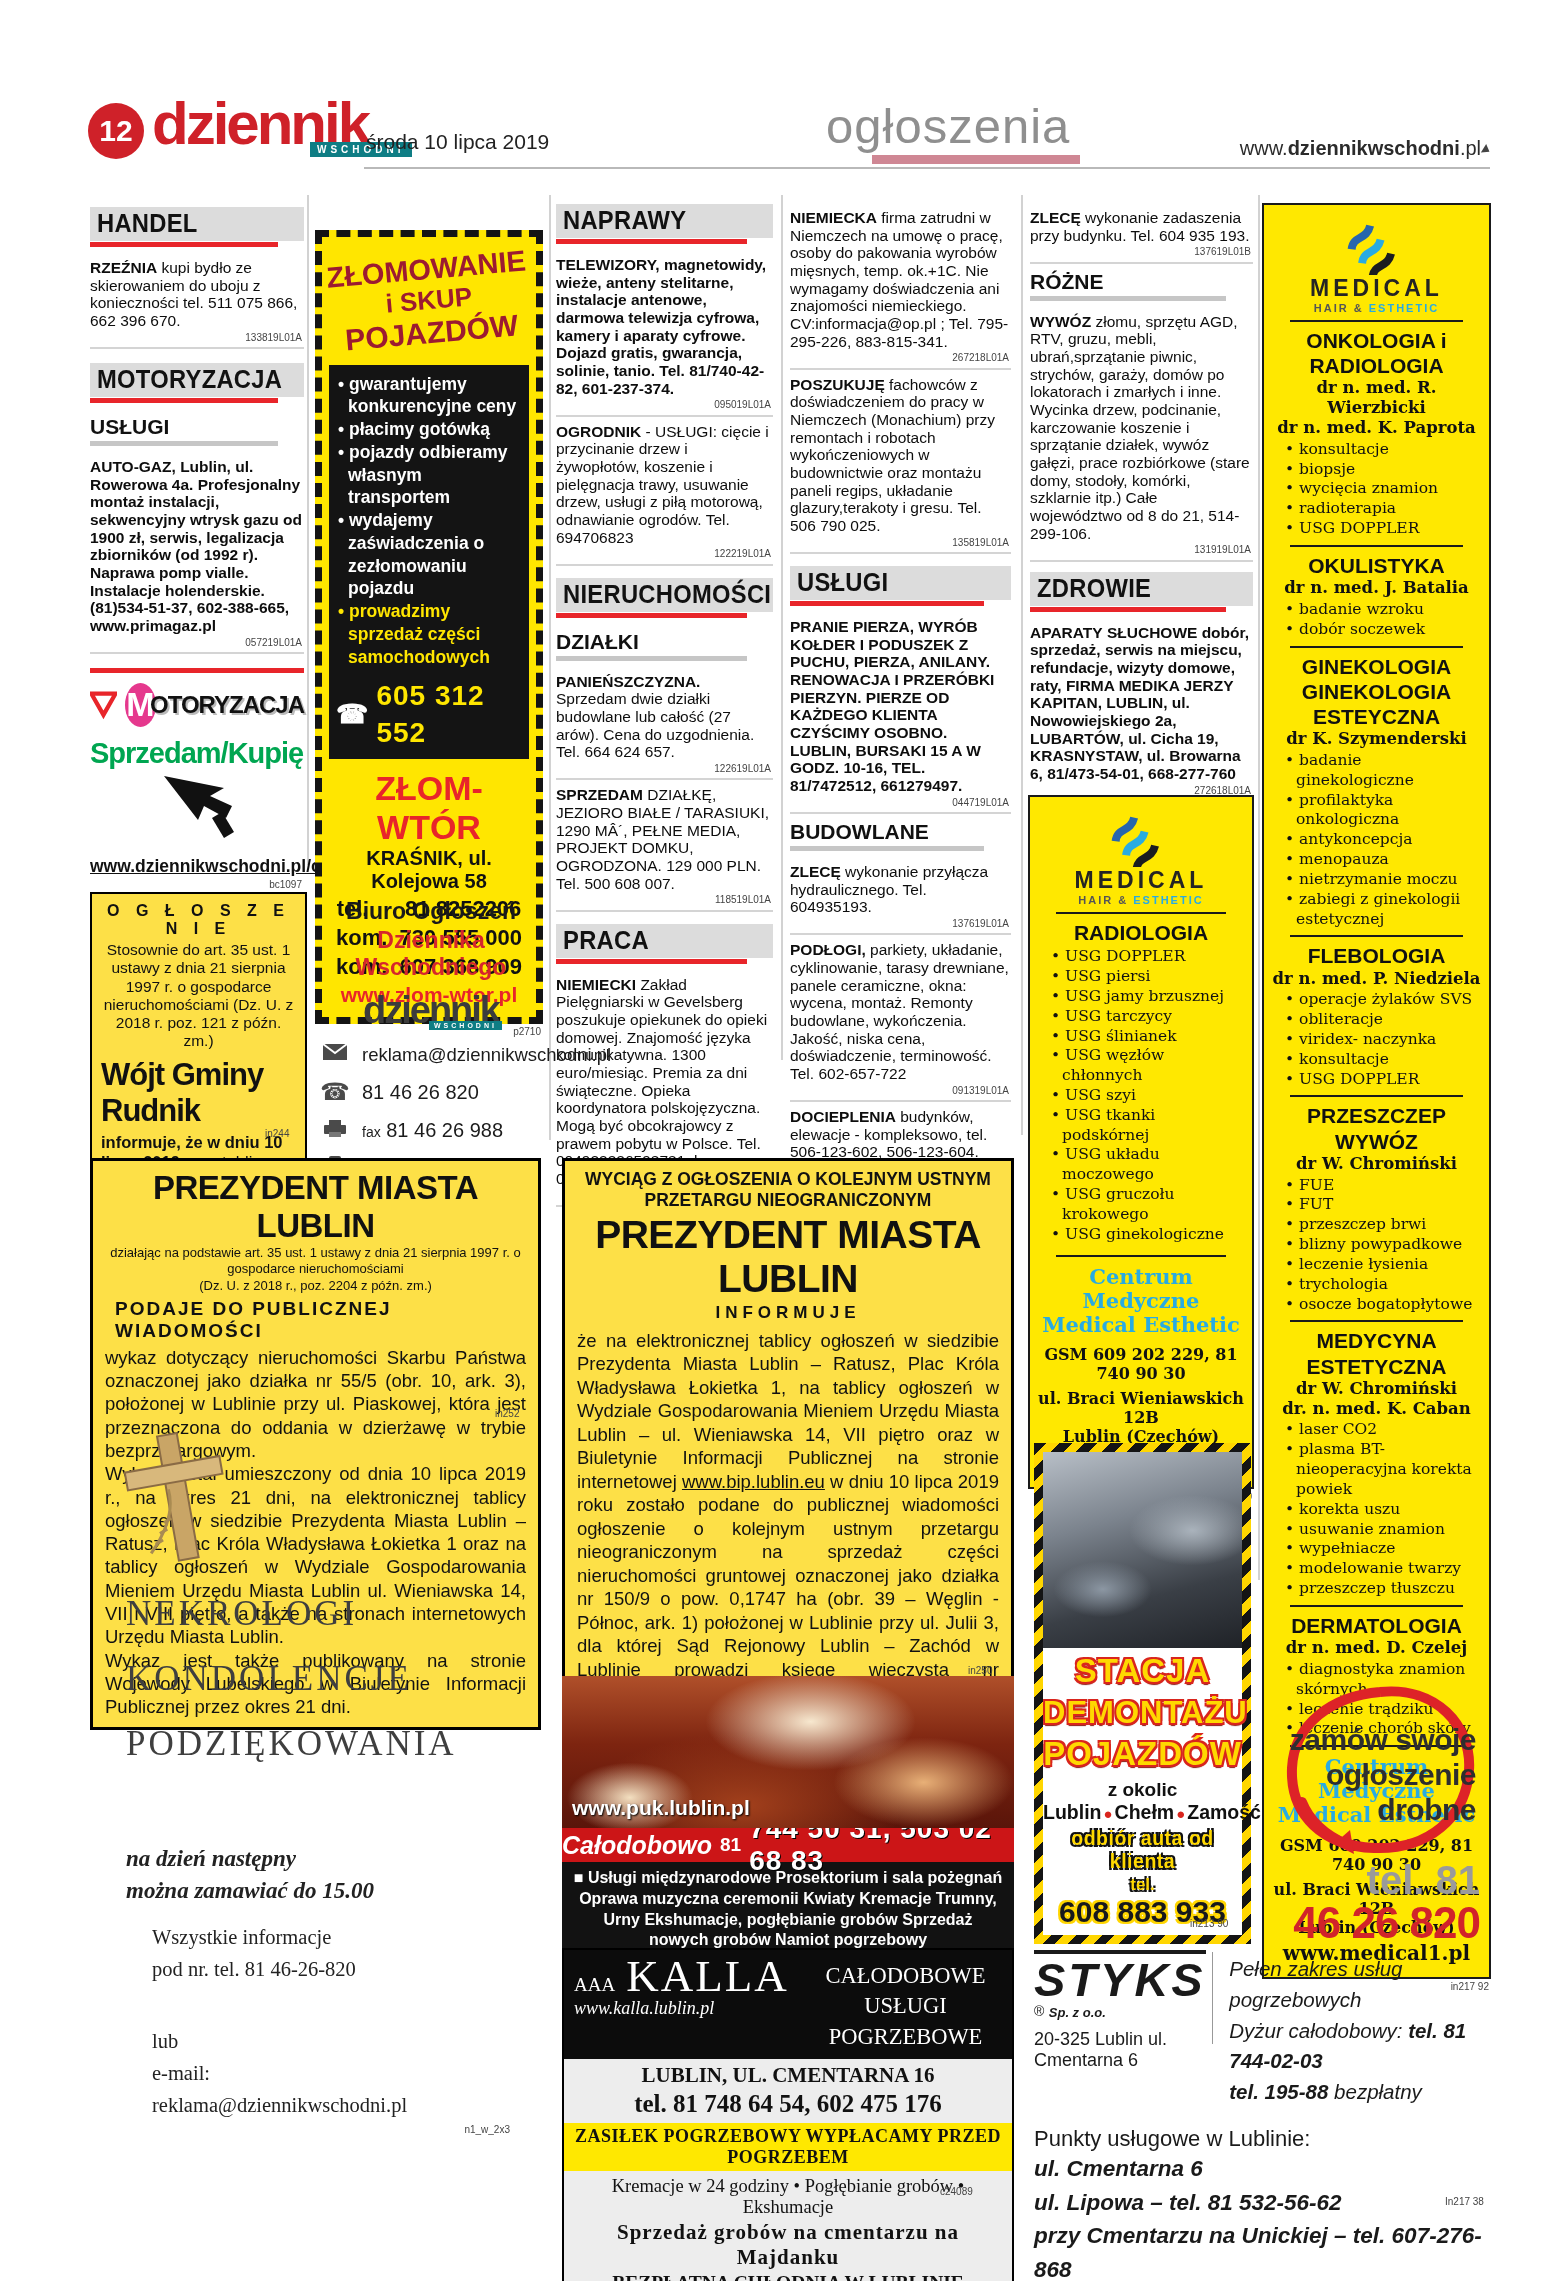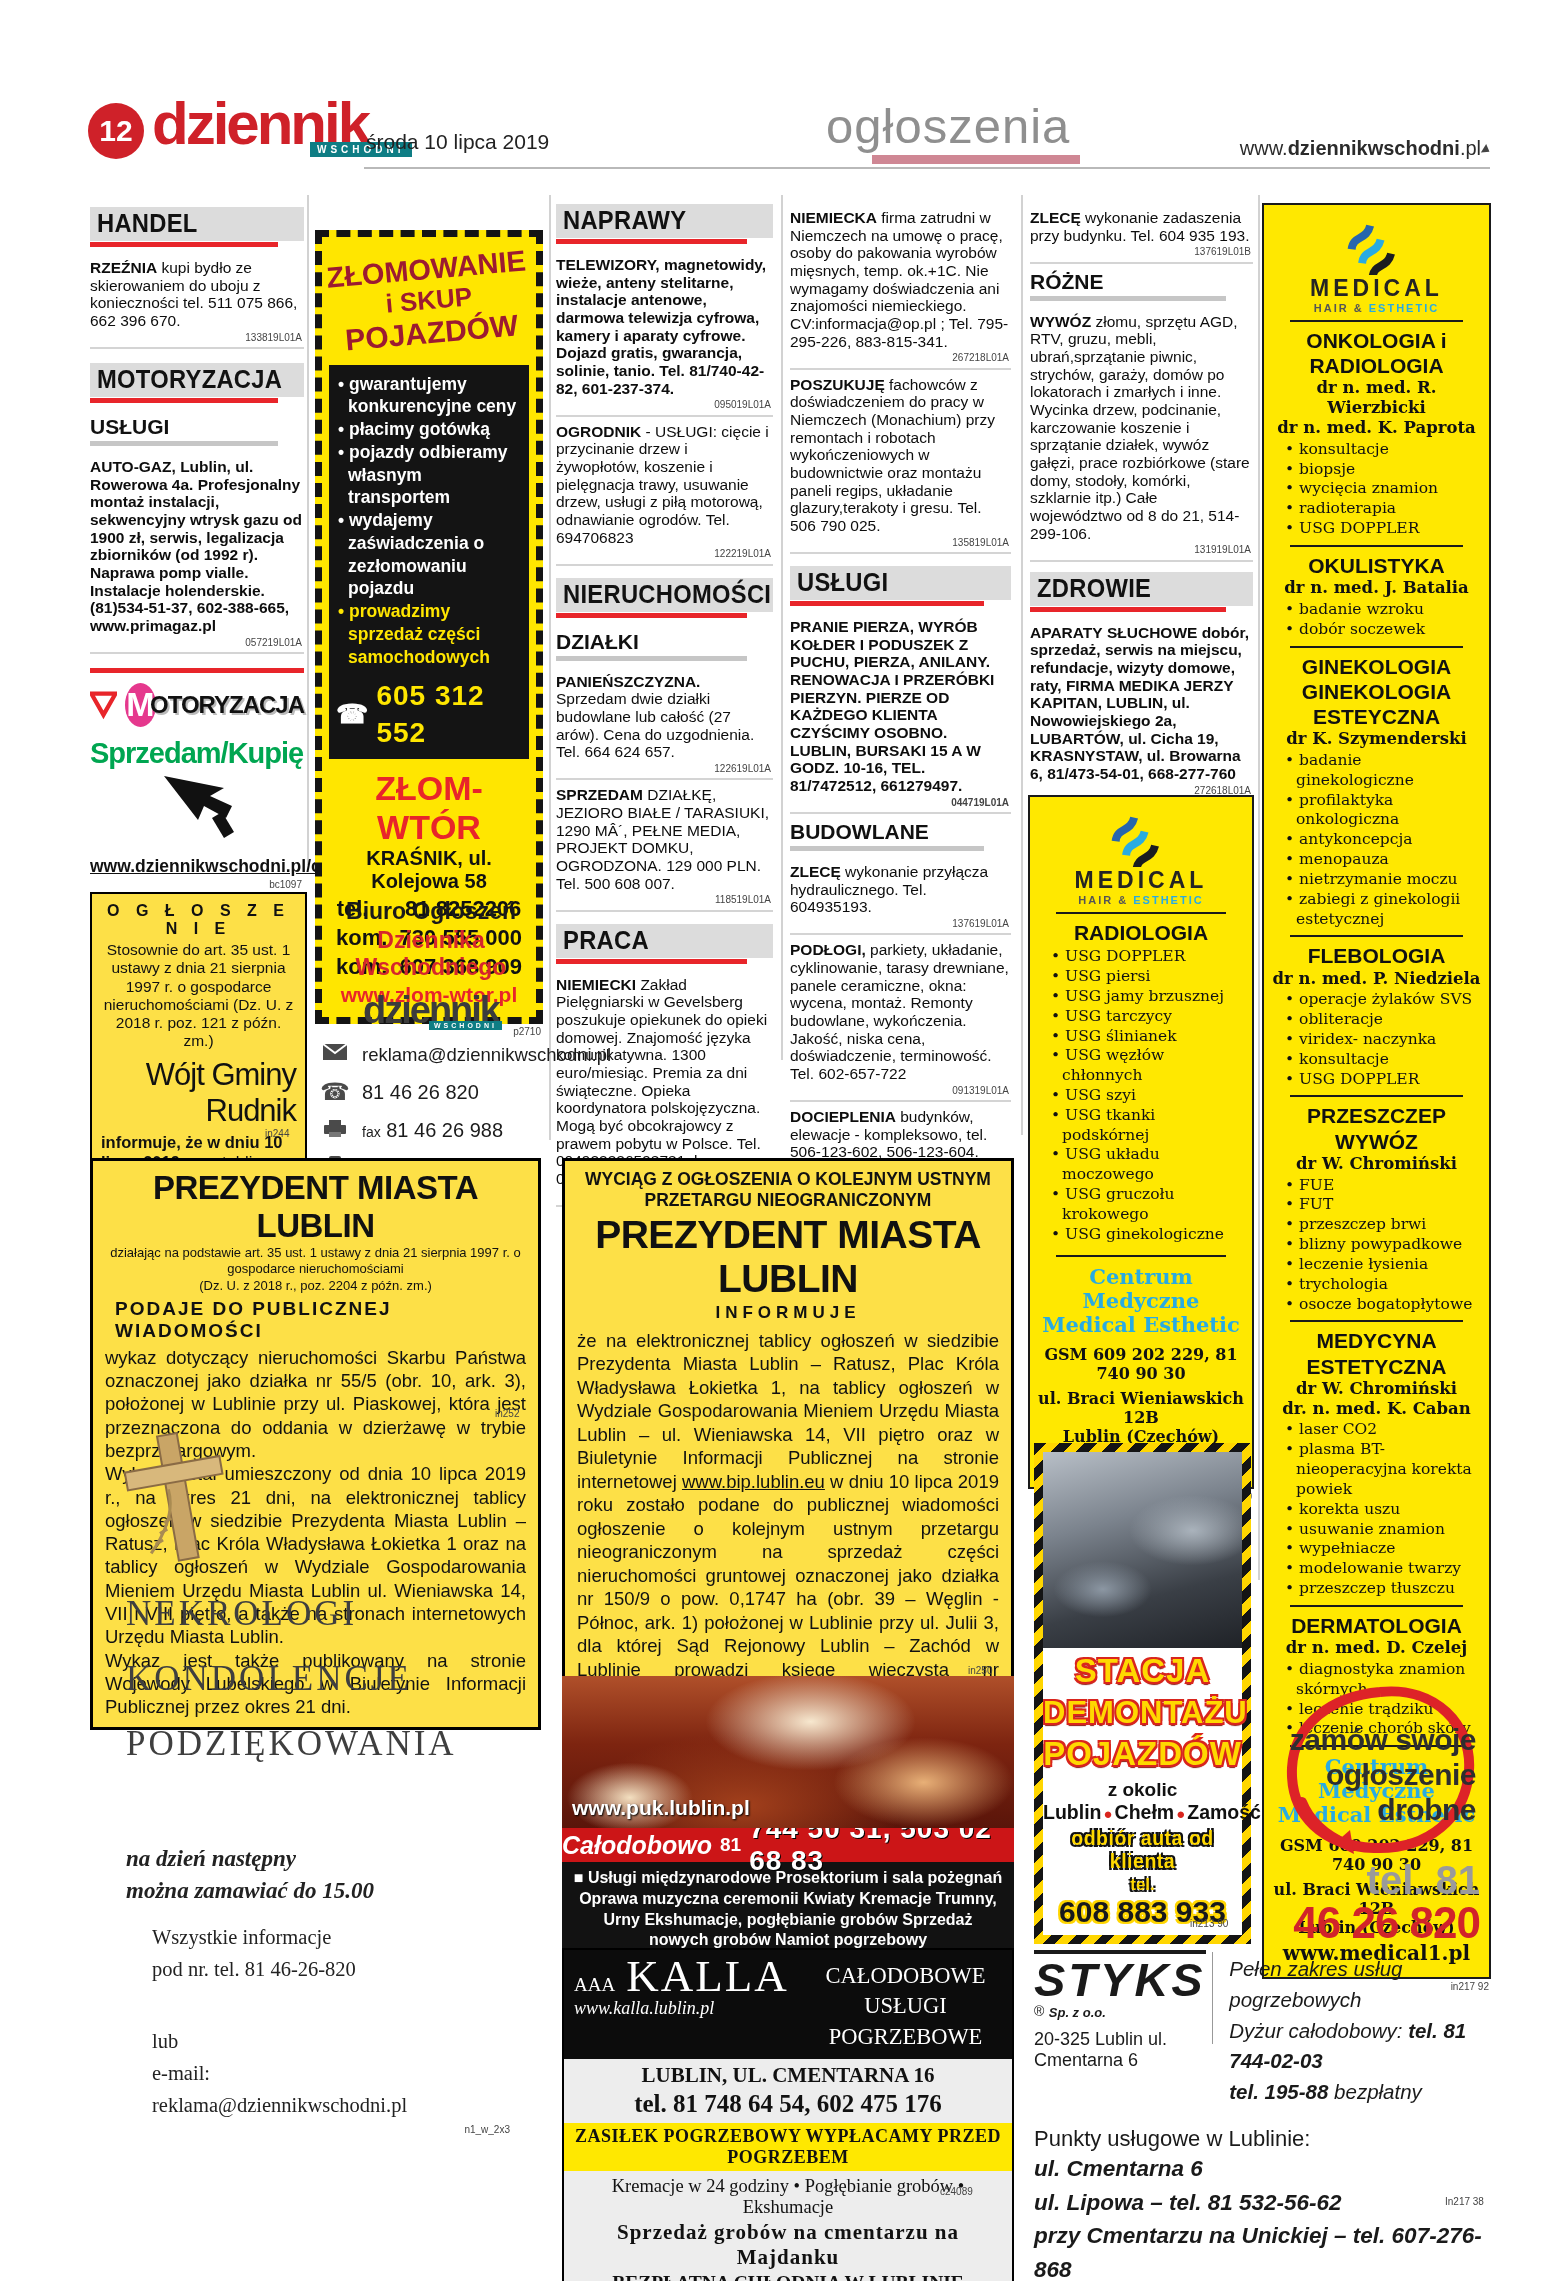--- a/index.html
+++ b/index.html
@@ -67,21 +67,21 @@
 .mli::before{content:"• "}
 .mfootc{color:#29abe2;font-family:"DejaVu Serif",serif;font-weight:bold;font-size:21px;line-height:1.15;margin-top:8px}
 .mgsm{font-family:"DejaVu Serif",serif;font-weight:bold;font-size:16px;margin-top:8px}
 .maddr{font-family:"DejaVu Serif",serif;font-weight:bold;font-size:16px;line-height:1.2;margin-top:6px}
 .murl2{font-family:"DejaVu Serif",serif;font-weight:bold;font-size:20px;margin-top:4px}
 
 .blackbox{border:3px solid #000;box-sizing:border-box;background:#fde047}
 .rud{padding:8px 9px;text-align:center}
 .rud .rh{font-weight:bold;font-size:16px;letter-spacing:6px}
 .rud .ri{font-size:15.5px;line-height:1.18;margin-top:3px;text-align:center}
-.rud .rt{font-weight:400;font-size:31px;letter-spacing:-1px;margin:6px 0 3px;text-align:right}
+.rud .rt{font-weight:700;font-size:31px;letter-spacing:-1px;margin:6px 0 3px;text-align:left}
 .rud .rb{font-size:16.5px;line-height:1.22;text-align:left}
 .pz{padding:8px 12px}
 .pz .t{font-weight:900;text-align:center;letter-spacing:-.5px}
 .pz1 .t{font-size:33px}
 .pz1 .s{font-size:13px;text-align:center;line-height:1.25}
 .pz1 .h{display:flex;align-items:center;gap:10px;justify-content:flex-start;font-weight:bold;font-size:19px;letter-spacing:2px;margin:4px 0}
 .pz1 .h .bar{height:11px;background:#bdbdbd;flex:1}
 .pz1 .b{font-size:18.5px;line-height:1.26;text-align:justify}
 .pz2 .top{font-weight:bold;font-size:18px;text-align:center;letter-spacing:0;transform:scaleX(.97)}
 .pz2 .t{font-size:39px;margin:2px 0}
@@ -293,21 +293,21 @@
   <div class="col" style="left:790px;top:203px;width:221px">
     <div class="ad"><b class="lead">NIEMIECKA</b><span> firma zatrudni w Niemczech na umowę o pracę, osoby do pakowania wyrobów mięsnych, temp. ok.+1C. Nie wymagamy doświadczenia ani znajomości niemieckiego. CV:informacja@op.pl ; Tel. 795-295-226, 883-815-341.</span>
       <div class="ref">267218L01A</div></div>
     <hr class="sep">
     <div class="ad"><b class="lead">POSZUKUJĘ</b><span> fachowców z doświadczeniem do pracy w Niemczech (Monachium) przy remontach i robotach wykończeniowych w budownictwie oraz montażu paneli regips, układanie glazury,terakoty i gresu. Tel. 506 790 025.</span>
       <div class="ref">135819L01A</div></div>
     <hr class="sep">
     <div class="sech" style="margin-top:12px"><span class="secht">USŁUGI</span></div>
     <div class="rbar"></div>
     <div class="ad allbold"><b>PRANIE</b><span> PIERZA, WYRÓB KOŁDER I PODUSZEK Z PUCHU, PIERZA, ANILANY. RENOWACJA I PRZERÓBKI PIERZYN. PIERZE OD KAŻDEGO KLIENTA CZYŚCIMY OSOBNO. LUBLIN, BURSAKI 15 A W GODZ. 10-16, TEL. 81/7472512, 661279497.</span>
-      <div class="ref" style="font-weight:bold">044719L01A</div></div>
+      <div class="ref" style="font-weight:normal">044719L01A</div></div>
     <hr class="sep">
     <div class="subh">BUDOWLANE</div>
     <div class="gbar"></div>
     <div class="ad"><b class="lead">ZLECĘ</b><span> wykonanie przyłącza hydraulicznego. Tel. 604935193.</span>
       <div class="ref">137619L01A</div></div>
     <hr class="sep">
     <div class="ad"><b class="lead">PODŁOGI,</b><span> parkiety, układanie, cyklinowanie, tarasy drewniane, panele ceramiczne, okna: wycena, montaż. Remonty budowlane, wykończenia. Jakość, niska cena, doświadczenie, terminowość. Tel. 602-657-722</span>
       <div class="ref">091319L01A</div></div>
     <hr class="sep">
     <div class="ad"><b class="lead">DOCIEPLENIA</b><span> budynków, elewacje - kompleksowo, tel. 506-123-602, 506-123-604.</span>

